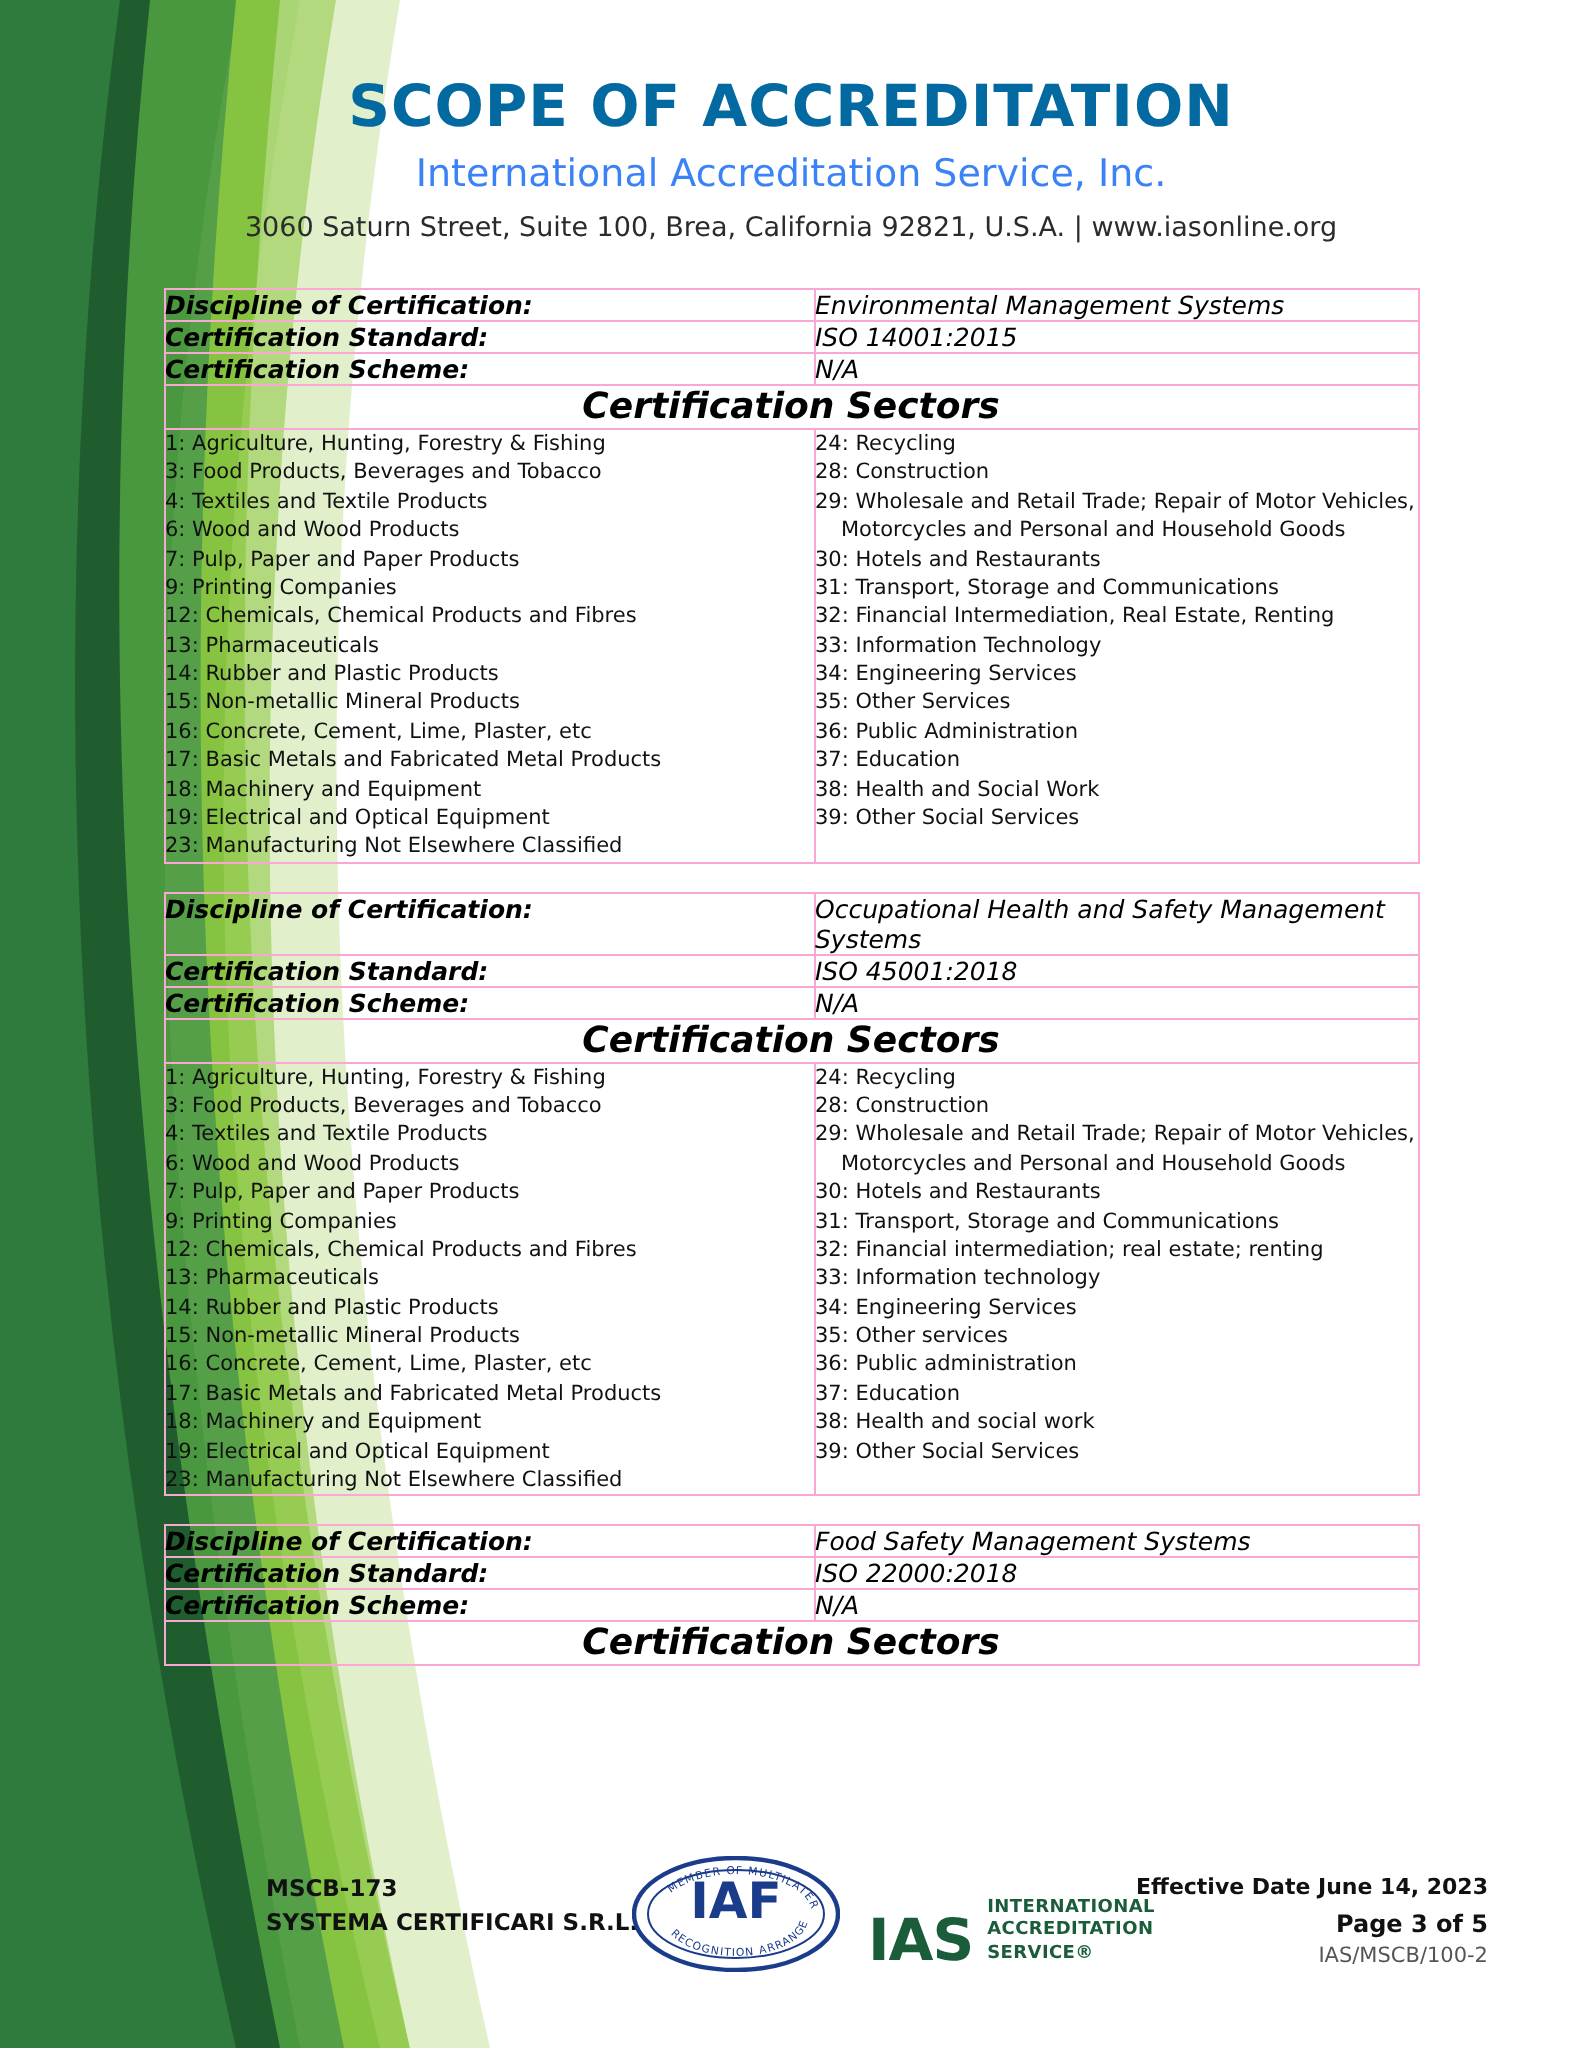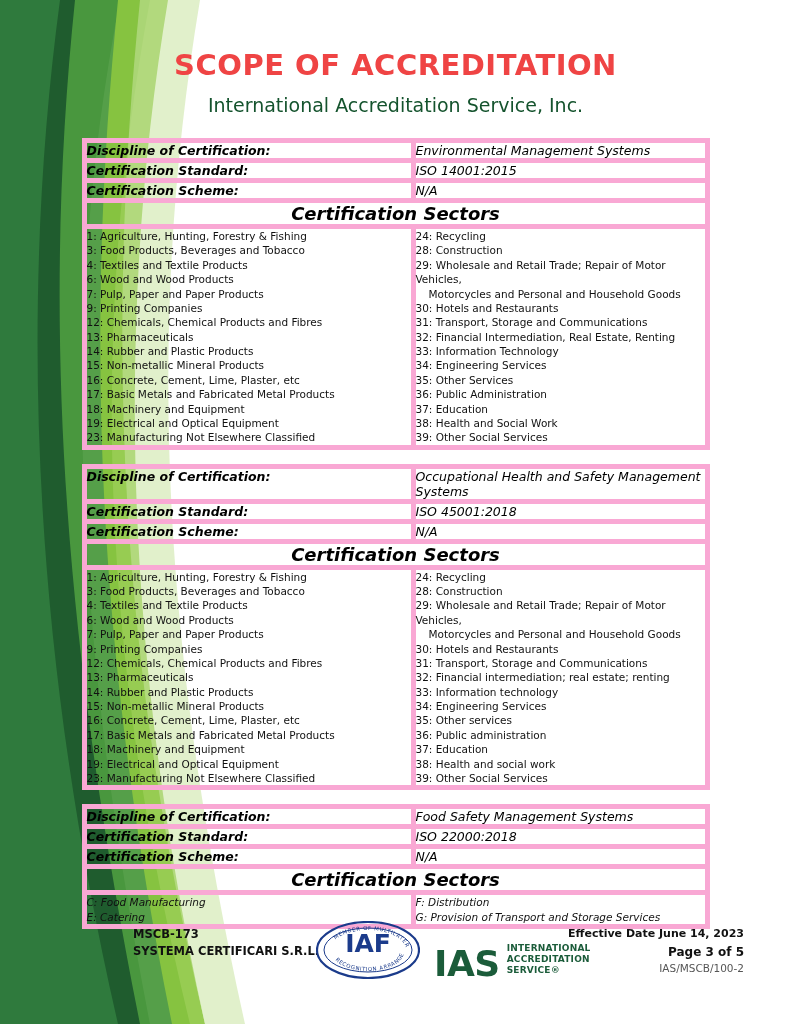--- a/index.html
+++ b/index.html
@@ -28,26 +28,26 @@
 
   .header {
     text-align: center;
     padding-top: 36px;
   }
   .title {
     font-family: "DejaVu Sans", sans-serif;
     font-weight: bold;
     font-size: 29px;
     letter-spacing: 0.5px;
-    color: #ef4444;
-    margin: 12px;
+    color: #0369a1;
+    margin: 0;
   }
   .subtitle {
     font-size: 19px;
-    color: #14532d;
+    color: #3b82f6;
     margin: 6px 0 0 0;
     font-weight: normal;
   }
   .address {
     font-size: 13.5px;
     color: #2b2b2b;
     margin: 8px 0 0 0;
   }
 
   
@@ -55,21 +55,21 @@
     width: 628px;
     margin: 0 auto;
     border: 1px solid #555;
     border-collapse: collapse;
     table-layout: fixed;
   }
   .block + .block { margin-top: 14px; }
   #block-0 { margin-top: 22px; }
 
   .block td, .block th {
-    border: 5px solid #f9a8d4;
+    border: 1px solid #f9a8d4;
     padding: 0;
     vertical-align: top;
   }
   .lbl {
     width: 324px;
     font-style: italic;
     font-weight: bold;
     font-size: 12.5px;
     padding: 5px 8px 5px 8px;
     color: #000;
@@ -94,21 +94,21 @@
     color: #111;
     margin-top: 20px;
   }
   .sectors-cell.italic { font-style: italic; font-size: 10.5px; }
   .sectors-cell div.cont { padding-left: 13px; }
 
   
   .footer {
     position: absolute;
     left: 0; right: 0;
-    bottom: 10px;
+    bottom: 0;
     height: 100px;
   }
   .footer-left {
     position: absolute;
     left: 133px; top: 12px;
     font-size: 11.5px;
     font-weight: bold;
     line-height: 1.45;
     color: #111;
   }
@@ -129,21 +129,21 @@
     left: 316px; top: 2px;
     display: flex;
     align-items: center;
     gap: 14px;
   }
   .iaf-logo { position: relative; width: 104px; height: 58px; }
   .ias-logo { display: flex; align-items: center; gap: 7px; }
   .ias-text {
     font-family: "DejaVu Sans", sans-serif;
     font-weight: bold;
-    font-size: 36px;
+    font-size: 29px;
     color: #1b5c3a;
     letter-spacing: -0.5px;
     margin-top: 27px;
   }
   .ias-sub {
     font-size: 9px;
     font-weight: bold;
     color: #1b5c3a;
     line-height: 1.25;
     letter-spacing: 0.2px;
@@ -171,20 +171,21 @@
   <path d="M745,955 L791,955 L791,1024 L745,1024 Z" fill="#ffffff"></path>
   <path d="M0,960 L791,960 L791,1024 L0,1024 Z" fill="#ffffff" opacity="0"></path>
   <path d="M140,0 L200,0 C150,300 155,620 245,1024 L205,1024 C110,620 110,300 140,0 Z" fill="#c9e3a0" opacity="0.55"></path>
 </svg>
 
 <div class="page">
 
   <div class="header">
     <h1 class="title">SCOPE OF ACCREDITATION</h1>
     <div class="subtitle">International Accreditation Service, Inc.</div>
+    <div class="address">3060 Saturn Street, Suite 100, Brea, California 92821, U.S.A.  |  www.iasonline.org</div>
   </div>
 
   <div id="blocks-container">
       <table class="block" id="block-0">
         <tbody>
           <tr>
             <td class="lbl">Discipline of Certification:</td>
             <td class="val">Environmental Management Systems</td>
           </tr>
           <tr>
@@ -299,30 +300,20 @@
             <td class="lbl">Certification Standard:</td>
             <td class="val">ISO 22000:2018</td>
           </tr>
           <tr>
             <td class="lbl">Certification Scheme:</td>
             <td class="val">N/A</td>
           </tr>
           <tr>
             <td class="sectors-head" colspan="2">Certification Sectors</td>
           </tr>
-          <tr>
-            <td class="sectors-cell italic">
-              <div>C: Food Manufacturing</div>
-              <div>E: Catering</div>
-            </td>
-            <td class="sectors-cell italic">
-              <div class="">F: Distribution</div>
-              <div class="">G: Provision of Transport and Storage Services</div>
-            </td>
-          </tr>
         </tbody>
       </table>
     </div>
 
   <div class="footer">
     <div class="footer-left">
       <div>MSCB-173</div>
       <div>SYSTEMA CERTIFICARI S.R.L.</div>
     </div>
 

